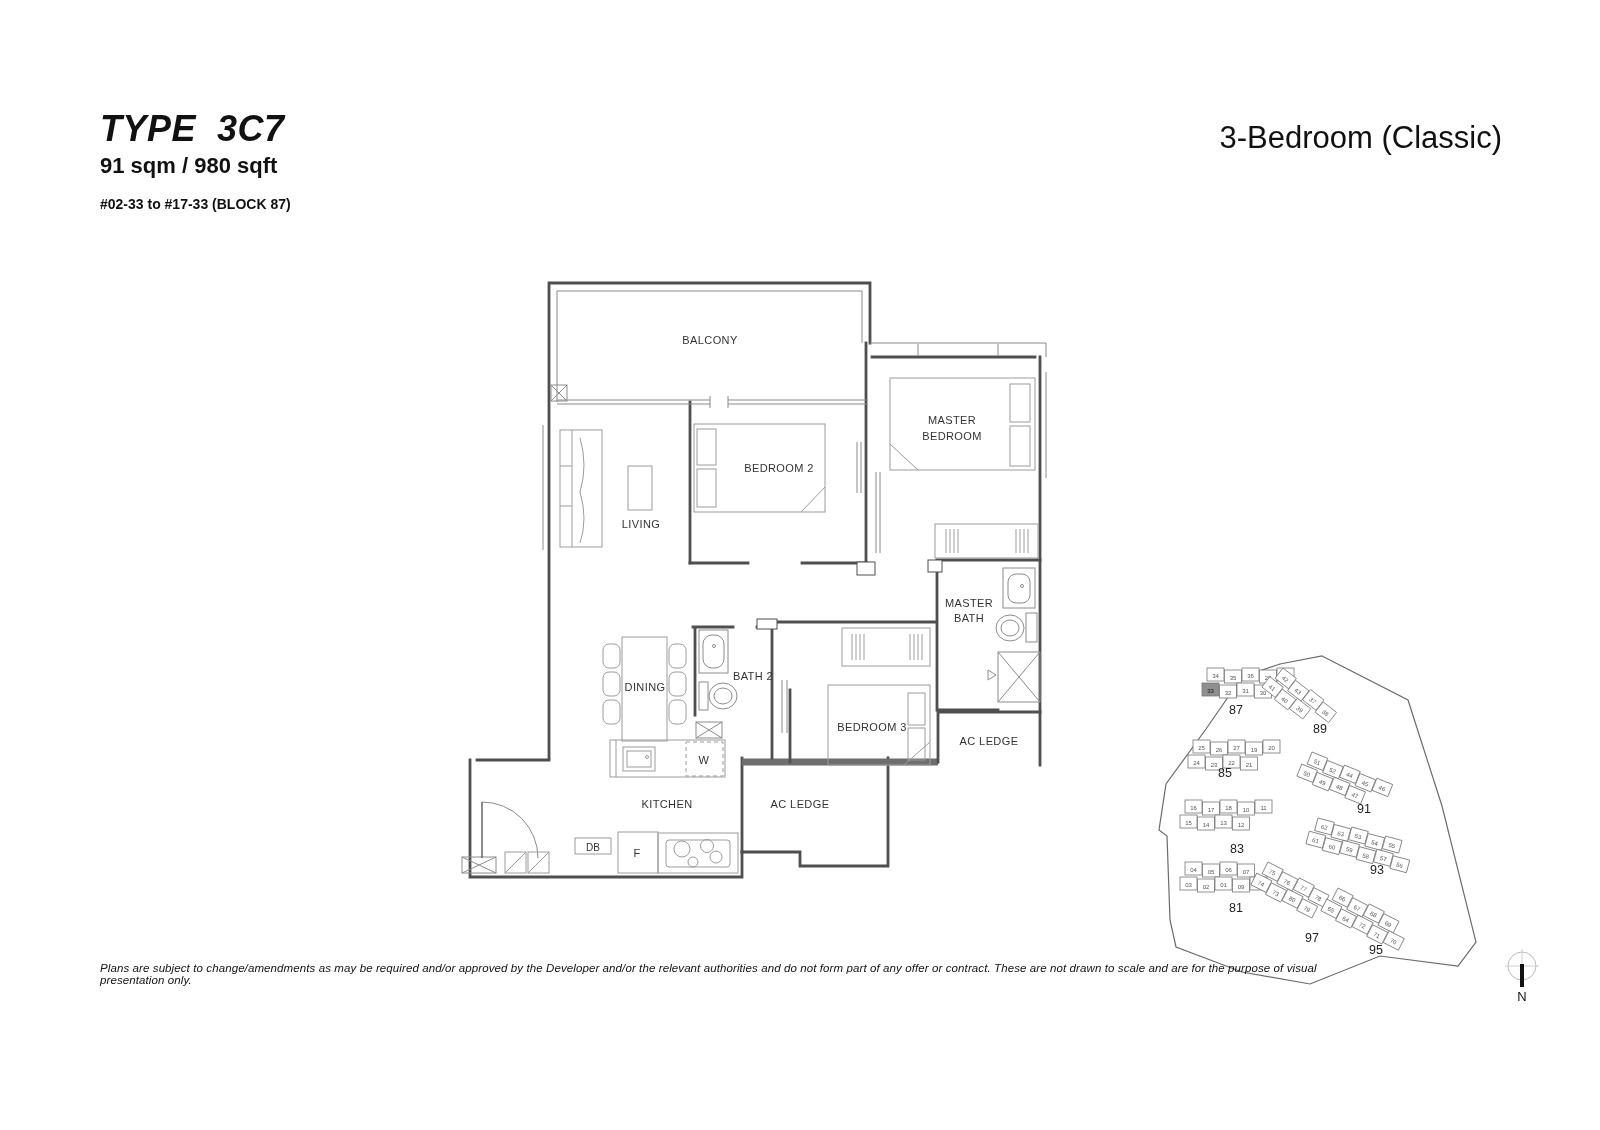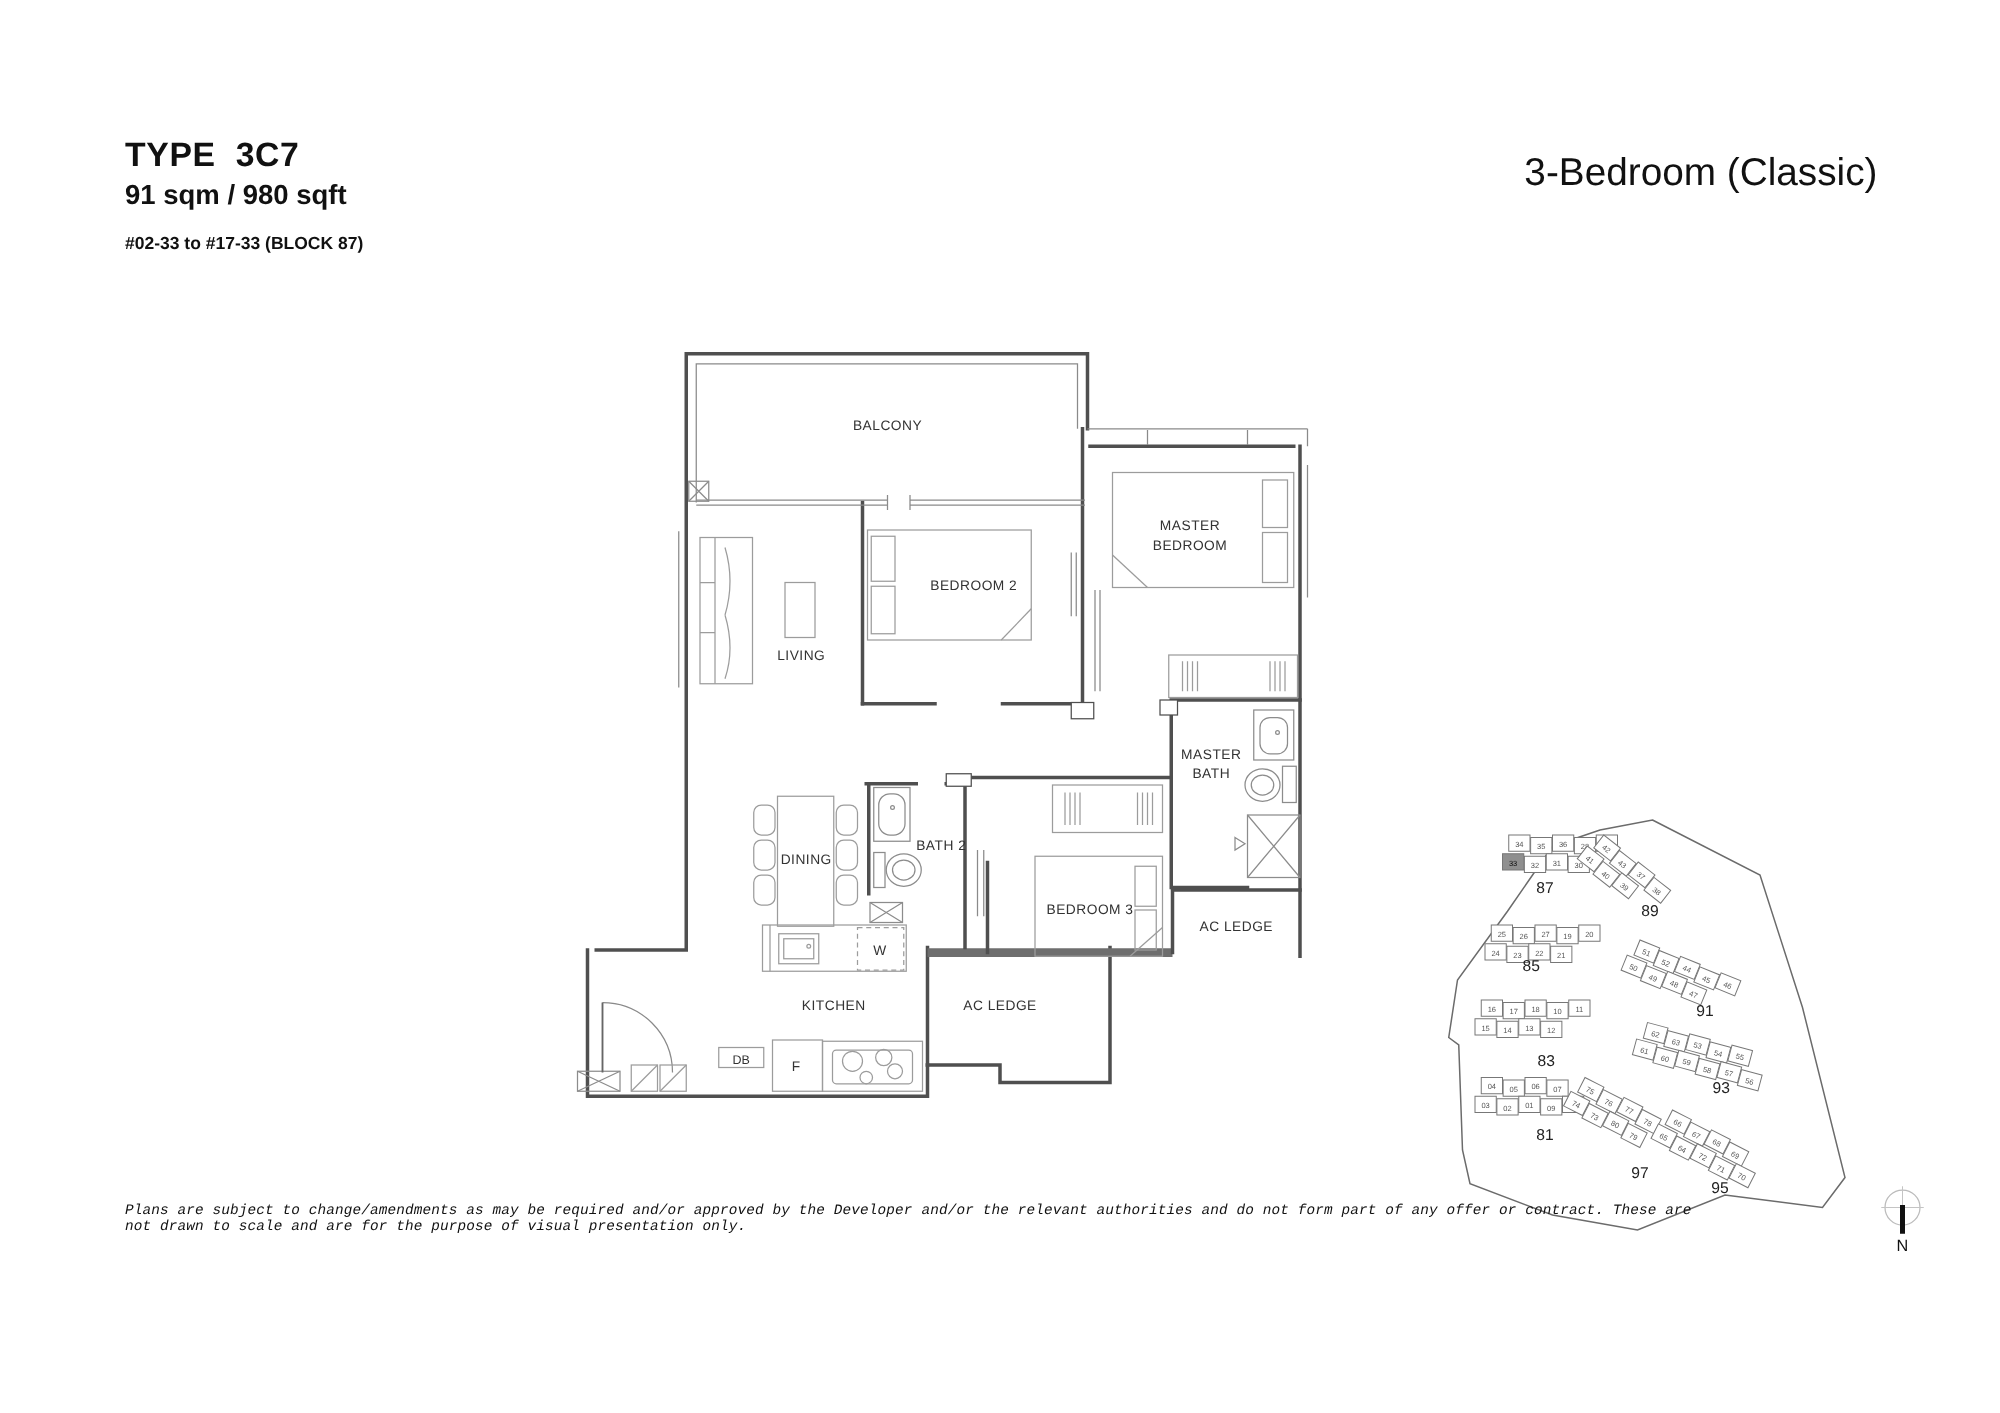--- a/index.html
+++ b/index.html
@@ -1,22 +1,22 @@
 <!DOCTYPE html>
 <html><head>
 <meta charset="utf-8">
 <style>
   html,body{margin:0;padding:0;background:#ffffff;}
   body{width:1600px;height:1130px;position:relative;font-family:"Liberation Sans","DejaVu Sans",sans-serif;overflow:hidden;}
   .hdr-left{position:absolute;left:100px;top:110px;color:#111;}
-  .hdr-type{font-size:27px;font-weight:bold;letter-spacing:.5px;white-space:pre;line-height:1.05;}
+  .hdr-type{font-size:36px;font-weight:bold;letter-spacing:.5px;white-space:pre;line-height:1.05;font-style:italic;}
   .hdr-area{font-size:22px;font-weight:bold;margin-top:5px;}
   .hdr-units{font-size:14px;font-weight:bold;margin-top:17px;}
   .hdr-right{position:absolute;right:98px;top:120px;font-size:31px;color:#111;text-align:center;}
-  .footer{position:absolute;left:100px;top:962px;width:1270px;font-size:11.5px;font-style:italic;color:#111;letter-spacing:.1px;font-family:Liberation Mono, monospace;}
+  .footer{position:absolute;left:100px;top:962px;width:1270px;font-size:11.5px;font-style:italic;color:#111;letter-spacing:.1px;}
   svg text{font-family:"Liberation Sans","DejaVu Sans",sans-serif;}
   .room-label{font-size:11px;fill:#333;letter-spacing:.4px;}
   .small-label{font-size:10px;fill:#333;}
   .wall{stroke:#4f4f4f;stroke-width:2.8;fill:none;stroke-linecap:square;}
   .wall-dark{stroke:#6e6e6e;stroke-width:7;fill:none;}
   .thin{stroke:#8a8a8a;stroke-width:1;fill:none;}
   .furn{stroke:#9c9c9c;stroke-width:1;fill:none;}
   .fix{stroke:#8c8c8c;stroke-width:1;fill:none;}
   .jamb{stroke:#4f4f4f;stroke-width:1;fill:#ffffff;}
 </style>

